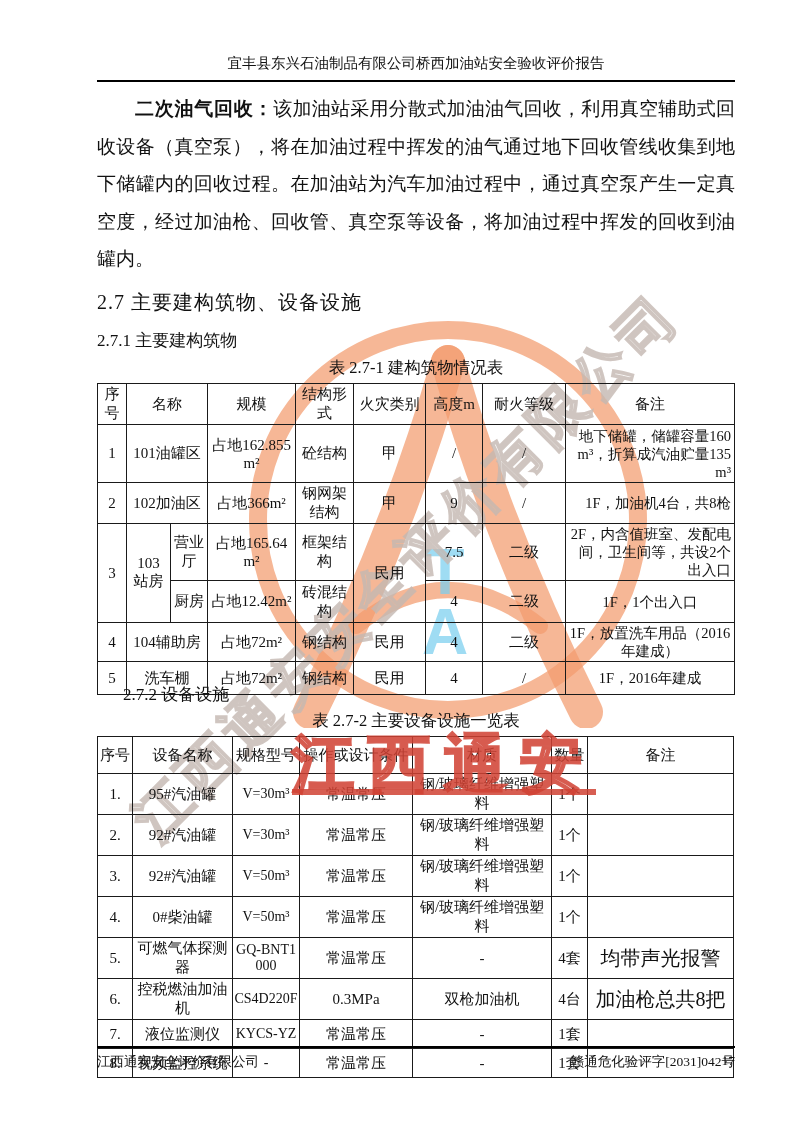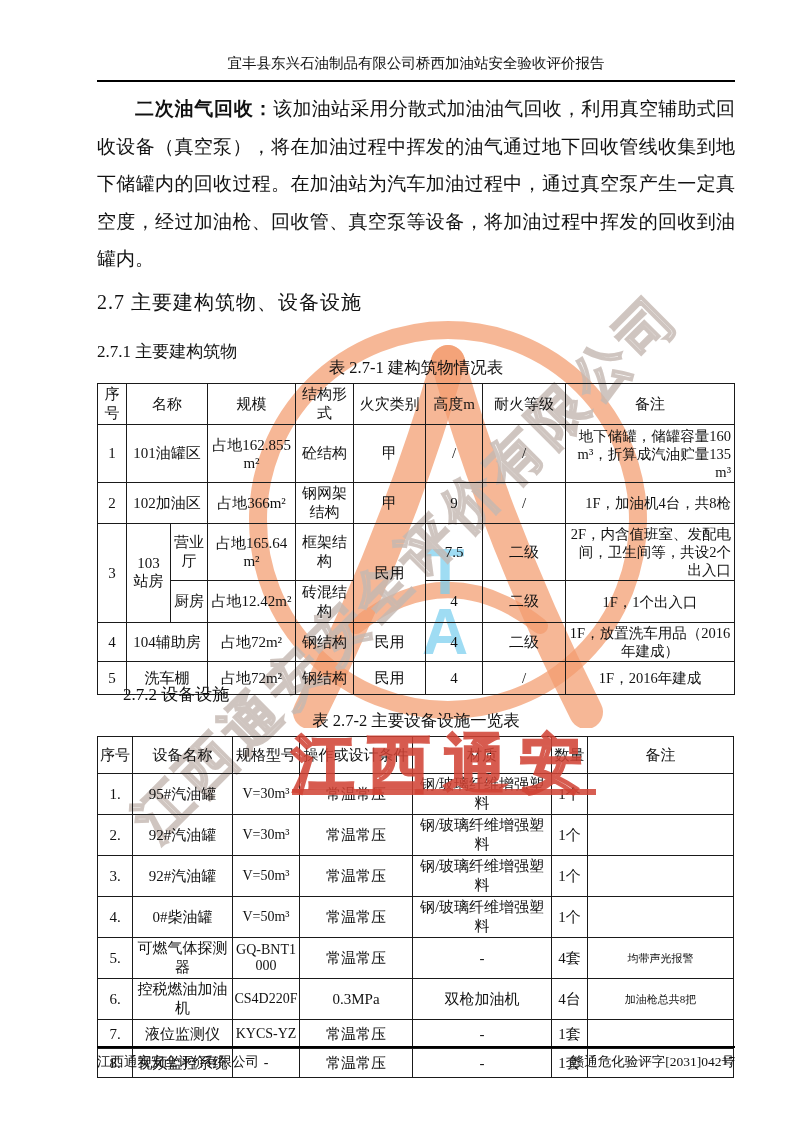--- a/index.html
+++ b/index.html
@@ -52,39 +52,39 @@
     font-size:19px;line-height:37.5px;
     text-align:justify;text-indent:2em;
   }
   .para b{letter-spacing:0.5px;}
 
   
   .h-27{
     position:absolute;left:97px;top:289px;width:638px;
     font-size:20px;font-weight:normal;letter-spacing:1px;
   }
-  .h-271{position:absolute;left:97px;top:340px;width:638px;font-size:17px;}
+  .h-271{position:absolute;left:97px;top:329px;width:638px;font-size:17px;}
   .cap1{position:absolute;left:97px;top:357px;width:638px;text-align:center;font-size:16.5px;}
   .h-272{position:absolute;left:97px;top:683px;width:638px;font-size:17px;margin-left:26px;}
   .cap2{position:absolute;left:97px;top:710px;width:638px;text-align:center;font-size:16.5px;}
 
   
   table{border-collapse:collapse;table-layout:fixed;background:transparent;}
   .t1{position:absolute;left:97px;top:383px;width:637px;font-size:15px;}
   .t2{position:absolute;left:97px;top:736px;width:637px;font-size:15px;}
   th,td{
     border:1.5px solid #1a1a1a;
     text-align:center;vertical-align:middle;
     padding:1px 3px;font-weight:normal;
     word-break:break-all;overflow:hidden;
   }
   .t1 .remark{font-size:14.5px;line-height:18px;}
   .t1 .remark-left{text-align:right;}
   .t2 td.model{font-size:14px;padding:1px 1px;}
-  .t2 td.remark{font-size:11px;}
+  .t2 td.remark{font-size:20px;}
   .t2 th{padding:1px 1px;}
 
   
   .doc-footer{
     position:absolute;left:97px;top:1046px;width:638px;
     border-top:2px solid #000;padding-top:5px;
     font-size:13.5px;
   }
   .doc-footer .left{position:absolute;left:0;top:5px;}
   .doc-footer .center{position:absolute;left:0;top:5px;width:100%;text-align:right;}

